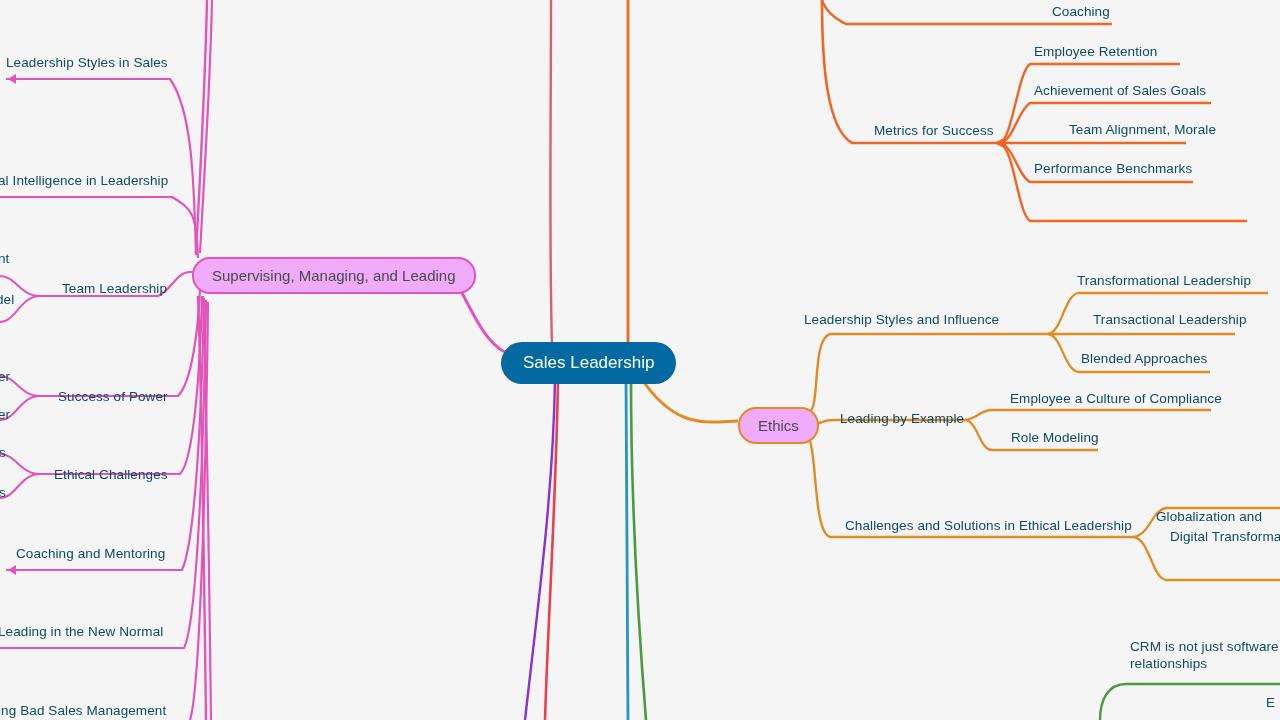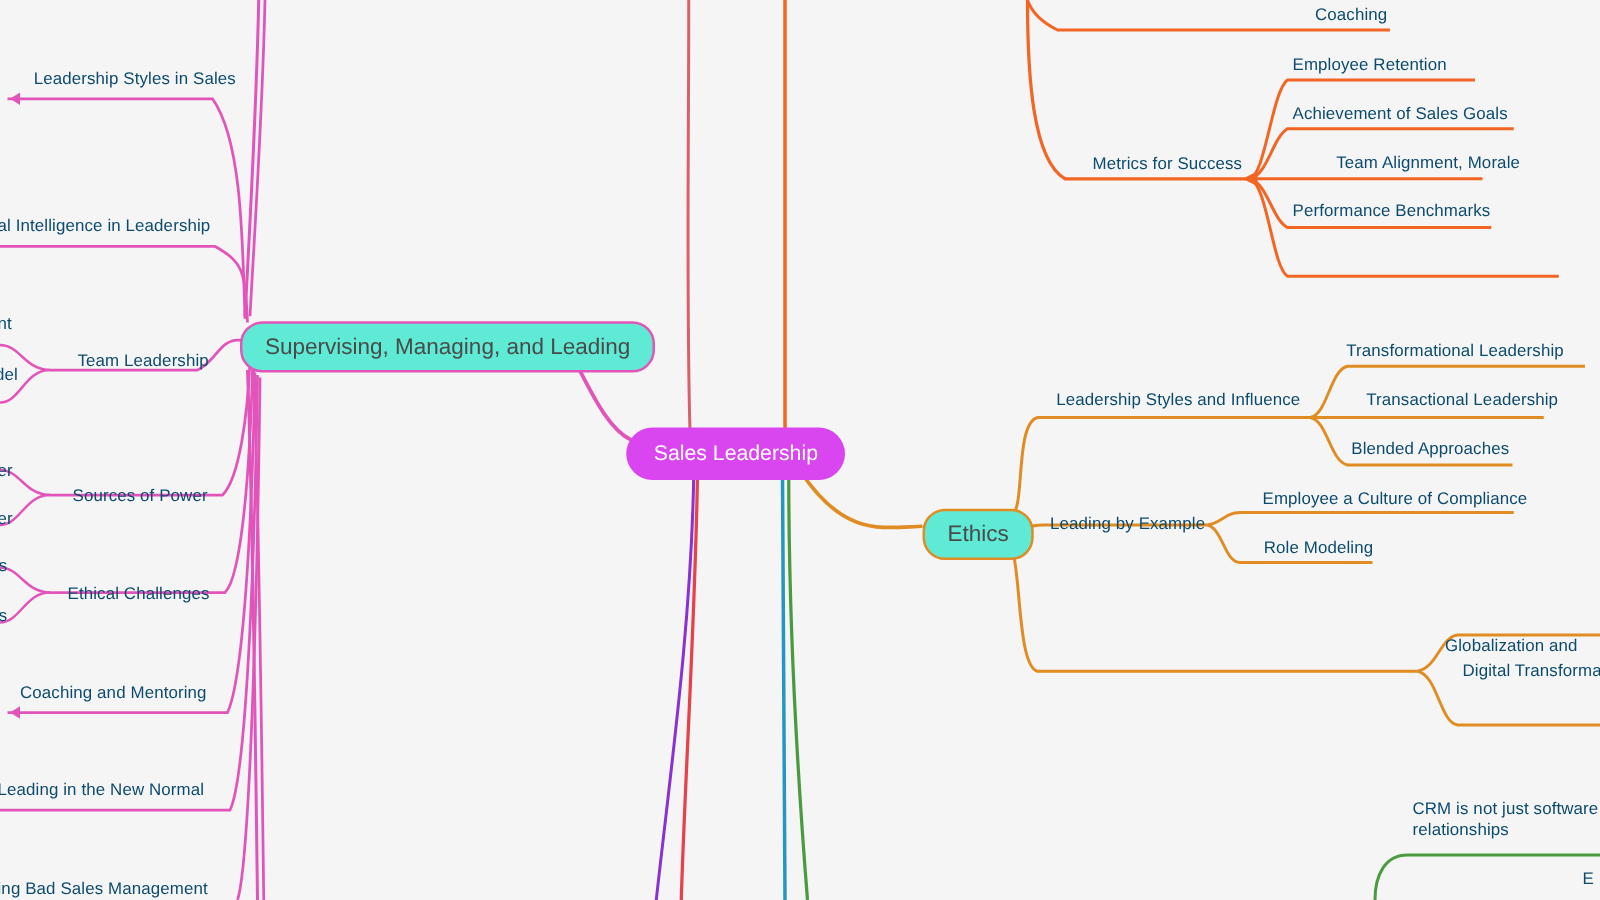--- a/index.html
+++ b/index.html
@@ -15,34 +15,34 @@
     position:absolute;
     color:#0c4a6e;
     font-size:13.5px;
     line-height:17px;
     white-space:nowrap;
     letter-spacing:.1px;
   }
   .node-label.wrap{white-space:normal;width:240px;}
   .root-node{
     position:absolute;
-    background:#d946ef;
+    background:#0369a1;
     color:#ffffff;
     border-radius:22px;
     font-size:17px;
     padding:11px 22px;
     white-space:nowrap;
   }
   .pill{
     position:absolute;
-    background:#5eead4;
+    background:#f0abfc;
     border:2.2px solid #e254ba;
     border-radius:18px;
     padding:8px 18px;
-    font-size:18px;
+    font-size:15px;
     color:#4a4a4a;
     white-space:nowrap;
   }
   .pill.orange{border-color:#e08c22;}
 </style>
 </head>
 <body style="background: rgb(245, 245, 245);">
 
 <div id="stage">
 
@@ -114,28 +114,28 @@
     <path d="M1134,537 C1150,540 1152,578 1166,580 L1280,580" fill="none" stroke="#e08c22" stroke-width="2.3"></path>
 
     <path d="M1100,720 C1100,700 1108,684 1126,684 L1280,684" fill="none" stroke="#4a9b3f" stroke-width="2.4"></path>
 
   </svg>
 
   <div class="root-node" style="left:501px;top:342px;">Sales Leadership</div>
 
   <div class="pill" style="left:192px;top:257px;">Supervising, Managing, and Leading</div>
 
-  <div class="node-label" style="left:6px;top:54px;margin-left:21px;">Leadership Styles in Sales</div>
+  <div class="node-label" style="left:6px;top:54px;">Leadership Styles in Sales</div>
   <div class="node-label" style="left:-2px;top:172px;">al Intelligence in Leadership</div>
 
   <div class="node-label" style="left:62px;top:280px;">Team Leadership</div>
   <div class="node-label" style="left:-2px;top:250px;">nt</div>
   <div class="node-label" style="left:-4px;top:291px;">del</div>
 
-  <div class="node-label" style="left:58px;top:388px;">Sources of Power</div>
+  <div class="node-label" style="left:58px;top:388px;">Success of Power</div>
   <div class="node-label" style="left:-2px;top:368px;">er</div>
   <div class="node-label" style="left:-2px;top:406px;">er</div>
 
   <div class="node-label" style="left:54px;top:466px;">Ethical Challenges</div>
   <div class="node-label" style="left:-1px;top:444px;">s</div>
   <div class="node-label" style="left:-1px;top:484px;">s</div>
 
   <div class="node-label" style="left:16px;top:545px;">Coaching and Mentoring</div>
   <div class="node-label" style="left:-2px;top:623px;">Leading in the New Normal</div>
   <div class="node-label" style="left:-2px;top:702px;">ing Bad Sales Management</div>
@@ -144,28 +144,29 @@
 
   <div class="node-label" style="left:874px;top:122px;">Metrics for Success</div>
 
   <div class="node-label" style="left:1034px;top:43px;">Employee Retention</div>
   <div class="node-label" style="left:1034px;top:82px;">Achievement of Sales Goals</div>
   <div class="node-label" style="left:1034px;top:121px;margin-left:35px;">Team Alignment, Morale</div>
   <div class="node-label" style="left:1034px;top:160px;">Performance Benchmarks</div>
 
   <div class="pill orange" style="left:738px;top:407px;">Ethics</div>
 
-  <div class="node-label" style="left:845px;top:311px;text-align:center;">Leadership Styles and Influence</div>
+  <div class="node-label" style="left:804px;top:311px;text-align:center;">Leadership Styles and Influence</div>
   <div class="node-label" style="left:1077px;top:272px;">Transformational Leadership</div>
   <div class="node-label" style="left:1093px;top:311px;text-align:center;">Transactional Leadership</div>
   <div class="node-label" style="left:1081px;top:350px;">Blended Approaches</div>
 
   <div class="node-label" style="left:840px;top:410px;">Leading by Example</div>
   <div class="node-label" style="left:1010px;top:390px;">Employee a Culture of Compliance</div>
   <div class="node-label" style="left:1011px;top:429px;">Role Modeling</div>
 
+  <div class="node-label" style="left:845px;top:517px;">Challenges and Solutions in Ethical Leadership</div>
   <div class="node-label" style="left:1156px;top:488px;margin-top:20px;">Globalization and</div>
   <div class="node-label" style="left:1170px;top:528px;">Digital Transforma</div>
 
   <div class="node-label wrap" style="left:1130px;top:638px;">CRM is not just software but relationships</div>
   <div class="node-label" style="left:1266px;top:694px;">E</div>
 
 </div>
 
 </body></html>

